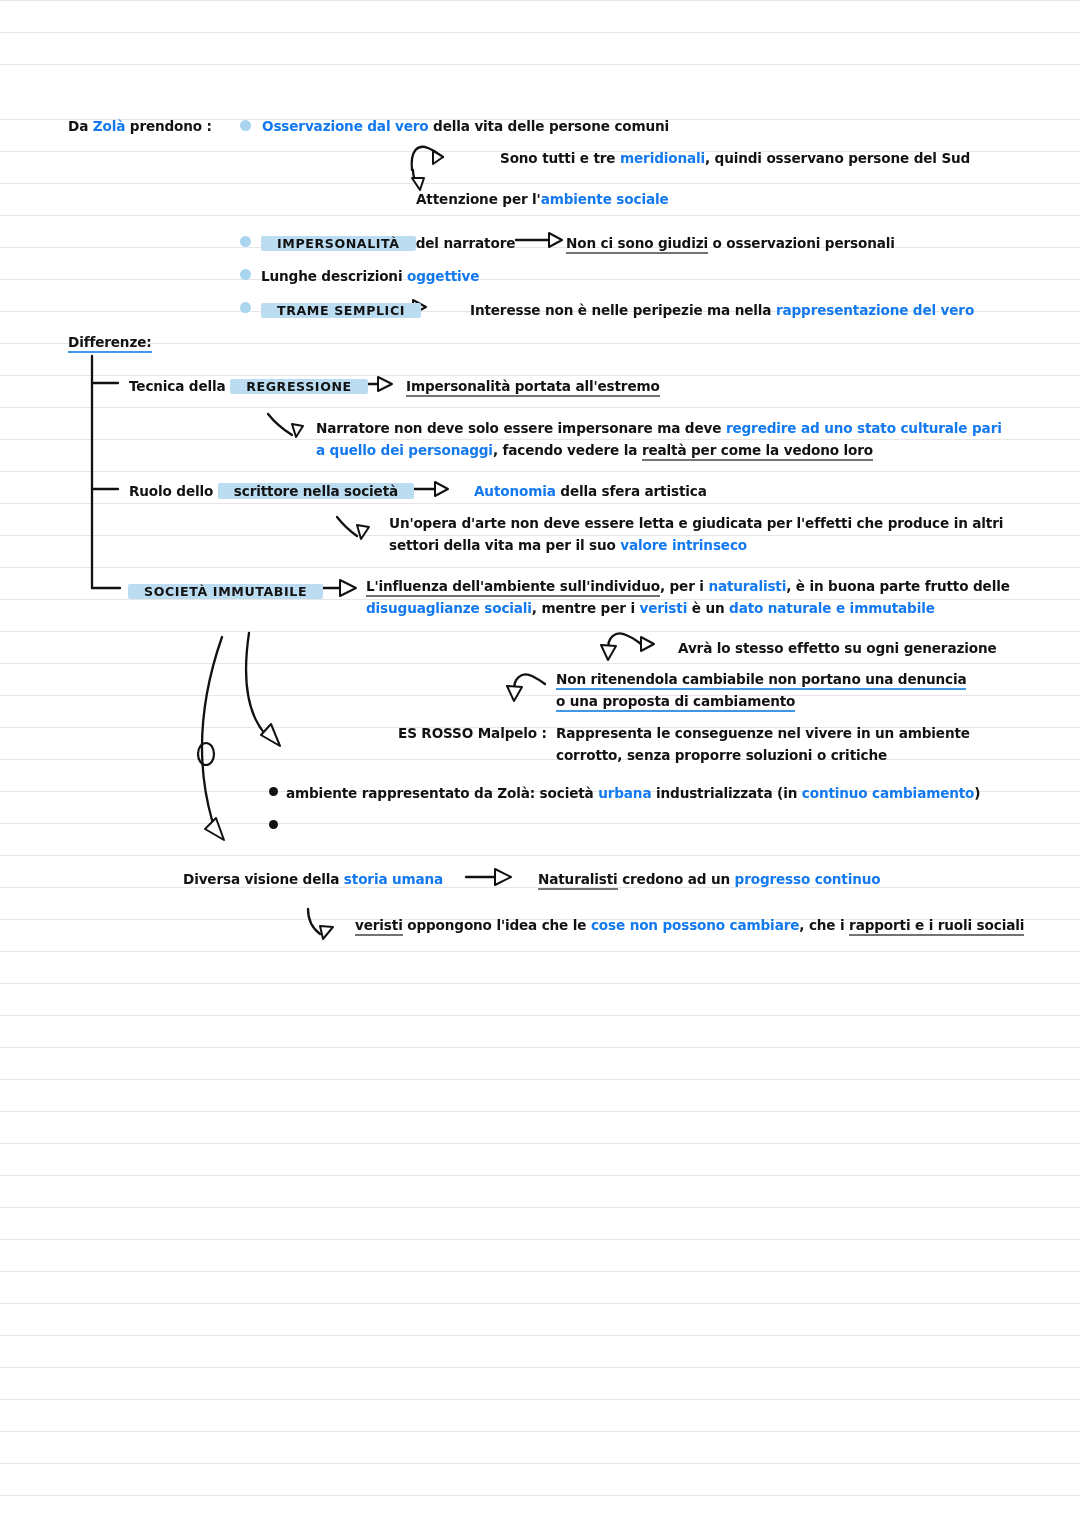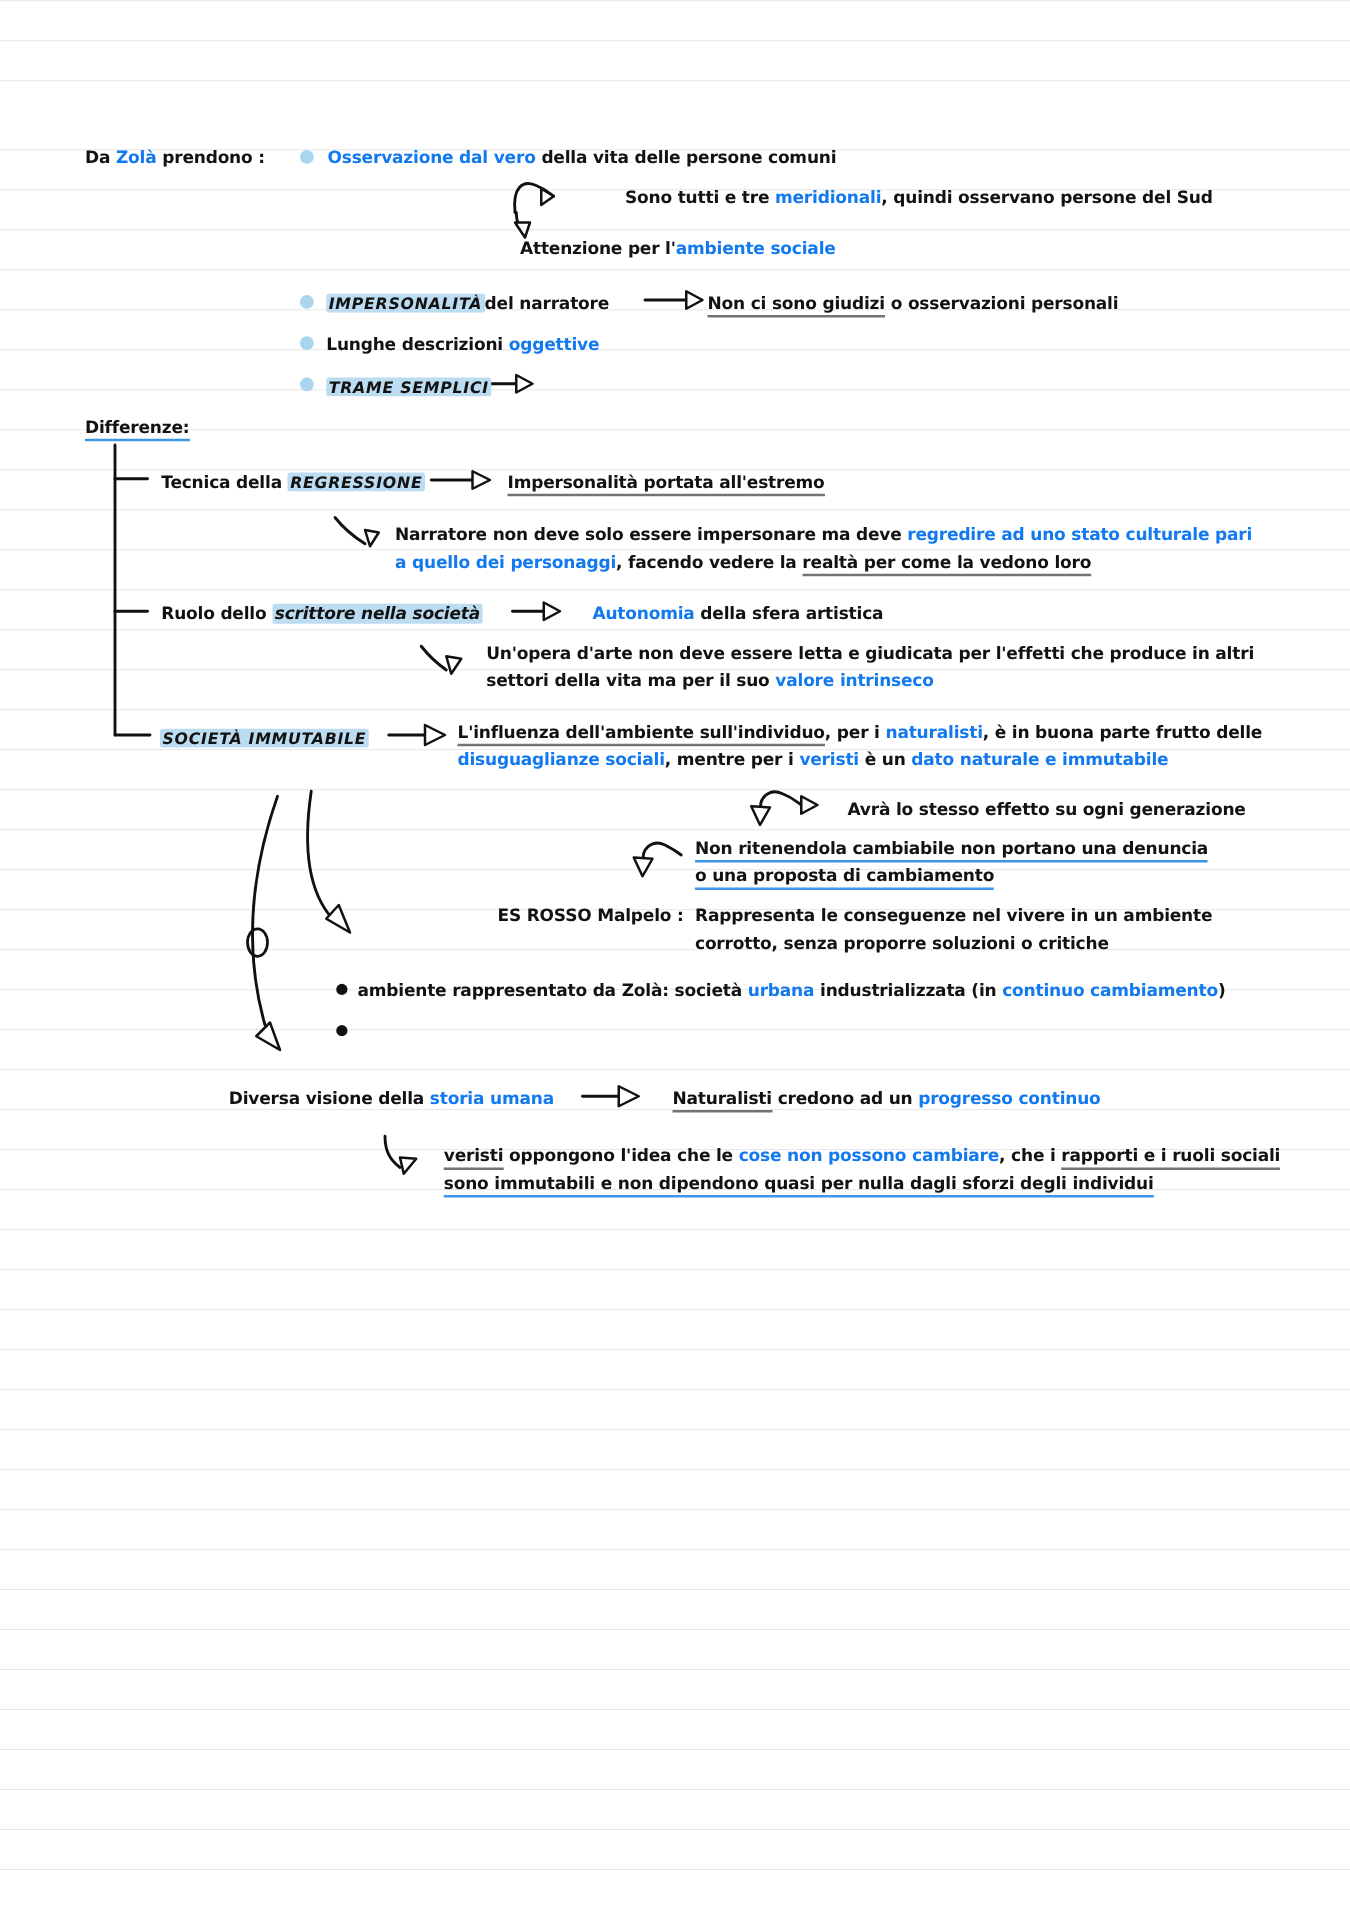--- a/index.html
+++ b/index.html
@@ -37,21 +37,21 @@
     font-family:"DejaVu Sans", sans-serif;
     font-size:13.6px;
     line-height:22px;
     color:#121212;
     font-weight:700;
     letter-spacing:-0.15px;
     white-space:nowrap;
   }
   .t.wrap{white-space:normal;}
   .bl{color:#1379ef;}
-  .hl{background:#bcdcf2; padding:0 2px; border-radius:2px;font-style:italic;}
+  .hl{background:#bcdcf2; padding:0 16px; border-radius:2px;}
   .ul{border-bottom:2px solid #737373; padding-bottom:1px;}
   .ulb{border-bottom:2px solid #3d96e8; padding-bottom:1px;}
   .sc{font-size:12.6px; letter-spacing:0.6px;}
   .dot{
     position:absolute;
     width:11px;height:11px;border-radius:50%;
     background:#a9d5ef;
   }
   .dotk{
     position:absolute;
@@ -161,20 +161,24 @@
 
     <div class="dot" style="left:240px; top:269px;"></div>
     <div class="t" style="left:261px; top:265px;">
       <span>Lunghe descrizioni</span>
       <span class="bl">oggettive</span>
     </div>
 
     <div class="dot" style="left:240px; top:302px;"></div>
     <div class="t" style="left:261px; top:299px;">
       <span class="hl sc">TRAME SEMPLICI</span>
+    </div>
+    <div class="t" style="left:470px; top:299px;">
+      <span>Interesse non è nelle peripezie ma nella</span>
+      <span class="bl">rappresentazione del vero</span>
     </div>
 
     <div class="t" style="left:68px; top:331px;">
       <span class="ulb">Differenze:</span>
     </div>
 
     <div class="t" style="left:129px; top:375px;">
       <span>Tecnica della</span>
       <span class="hl sc">REGRESSIONE</span>
     </div>
@@ -254,18 +258,15 @@
       <span>credono ad un</span>
       <span class="bl">progresso continuo</span>
     </div>
 
     <div class="t" style="left:355px; top:914px;text-align:center;">
       <span class="ul">veristi</span>
       <span>oppongono l'idea che le</span>
       <span class="bl">cose non possono cambiare</span><span>, che i</span>
       <span class="ul">rapporti e i ruoli sociali</span>
     </div>
-    <div class="t" style="left:355px; top:936px;">
-      <span class="ulb">sono immutabili e non dipendono quasi per nulla dagli sforzi degli individui</span>
-    </div>
 
   </div>
 </div>
 
 </body></html>

